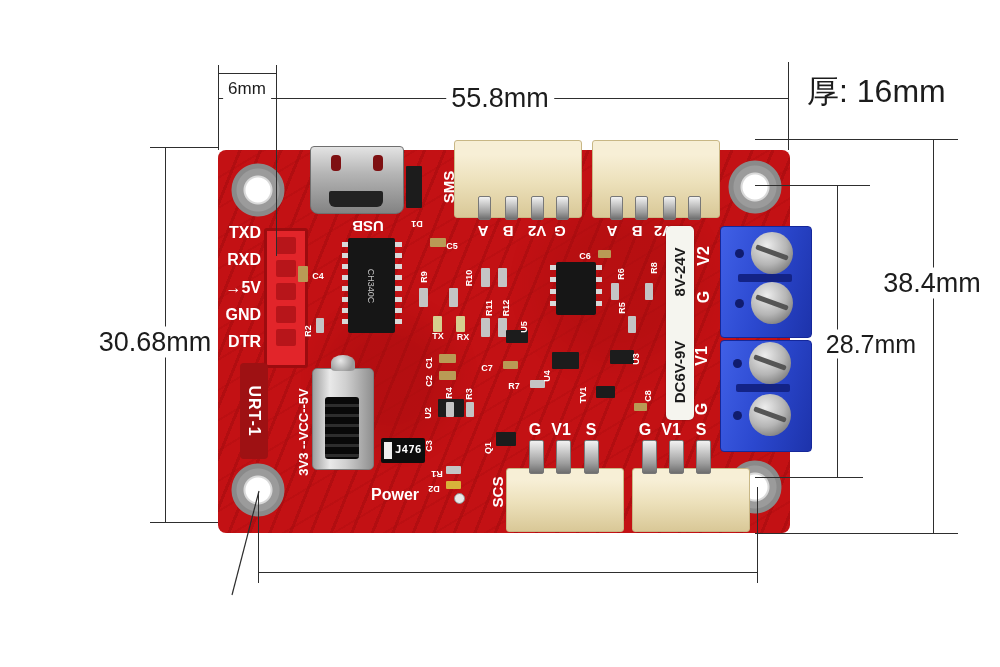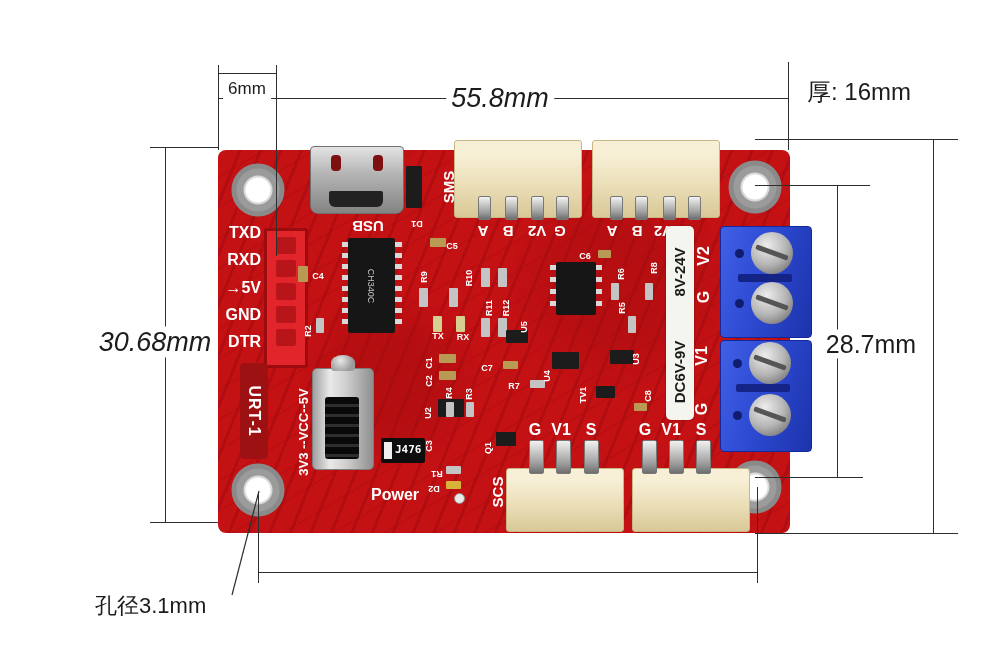--- a/index.html
+++ b/index.html
@@ -6,21 +6,21 @@
   body{font-family:"Liberation Sans", sans-serif;}
   .scene{position:relative;width:1000px;height:667px;background:#fff;overflow:hidden;}
 
   
   .dl{position:absolute;background:#2e2e2e;z-index:10;}
   .dl.h{height:1px;}
   .dl.v{width:1px;}
 
   
   .dtext{position:absolute;color:#1c1c1c;background:#fff;white-space:nowrap;z-index:11;padding:0 5px;transform:translate(-50%,-50%);}
-  .t17{font-size:17px;margin-top:16px;} .t22{font-size:22px;} .t24{font-size:24px;text-align:center;} .t25{font-size:25px;} .t27{font-size:27px;font-style:italic;}
+  .t17{font-size:17px;margin-top:16px;} .t22{font-size:22px;} .t24{font-size:32px;text-align:center;} .t25{font-size:25px;} .t27{font-size:27px;}
   .la{transform:translate(0,-50%);}
 
   
   .board{position:absolute;left:218px;top:150px;width:572px;height:383px;background:#c31114;border-radius:8px;z-index:1;}
   .traces{position:absolute;inset:0;border-radius:8px;z-index:0;opacity:.55;
     background:
       repeating-linear-gradient(112deg, rgba(125,6,8,.45) 0 3px, transparent 3px 19px),
       repeating-linear-gradient(-31deg, rgba(150,10,12,.30) 0 2px, transparent 2px 26px),
       radial-gradient(circle at 30% 60%, rgba(90,0,0,.25) 0 40px, transparent 90px),
       radial-gradient(circle at 70% 35%, rgba(90,0,0,.22) 0 50px, transparent 110px);}
@@ -210,23 +210,23 @@
   <div class="dl v" style="left:757px;top:487px;height:96px;"></div>
   <div class="dl h" style="left:258px;top:572px;width:499px;"></div>
 
   <svg class="leader" width="1000" height="667">
     <line x1="232" y1="595" x2="259" y2="491" stroke="#2e2e2e" stroke-width="1.2"></line>
   </svg>
 
   <div class="dtext t17" style="left:247px;top:73px;">6mm</div>
   <div class="dtext t27" style="left:500px;top:98px;">55.8mm</div>
   <div class="dtext t24 la" style="left:802px;top:92px;">厚: 16mm</div>
+  <div class="dtext t27" style="left:932px;top:283px;">38.4mm</div>
   <div class="dtext t25" style="left:871px;top:344px;">28.7mm</div>
   <div class="dtext t27" style="left:155px;top:342px;">30.68mm</div>
-  <div class="dtext t22 la" style="left:95px;top:606px;padding:0;">孔径3.1mm</div>
 
 
 <span class="ref" style="left: 417px; top: 224px; transform: translate(-50%, -50%) rotate(180deg);">D1</span>
     <span class="ref" style="left: 318px; top: 276px; transform: translate(-50%, -50%) rotate(0deg);">C4</span>
     <span class="ref" style="left: 308px; top: 331px; transform: translate(-50%, -50%) rotate(-90deg);">R2</span>
     <span class="ref" style="left: 452px; top: 246px; transform: translate(-50%, -50%) rotate(0deg);">C5</span>
     <span class="ref" style="left: 424px; top: 277px; transform: translate(-50%, -50%) rotate(-90deg);">R9</span>
     <span class="ref" style="left: 469px; top: 278px; transform: translate(-50%, -50%) rotate(-90deg);">R10</span>
     <span class="ref" style="left: 489px; top: 308px; transform: translate(-50%, -50%) rotate(-90deg);">R11</span>
     <span class="ref" style="left: 506px; top: 308px; transform: translate(-50%, -50%) rotate(-90deg);">R12</span>

